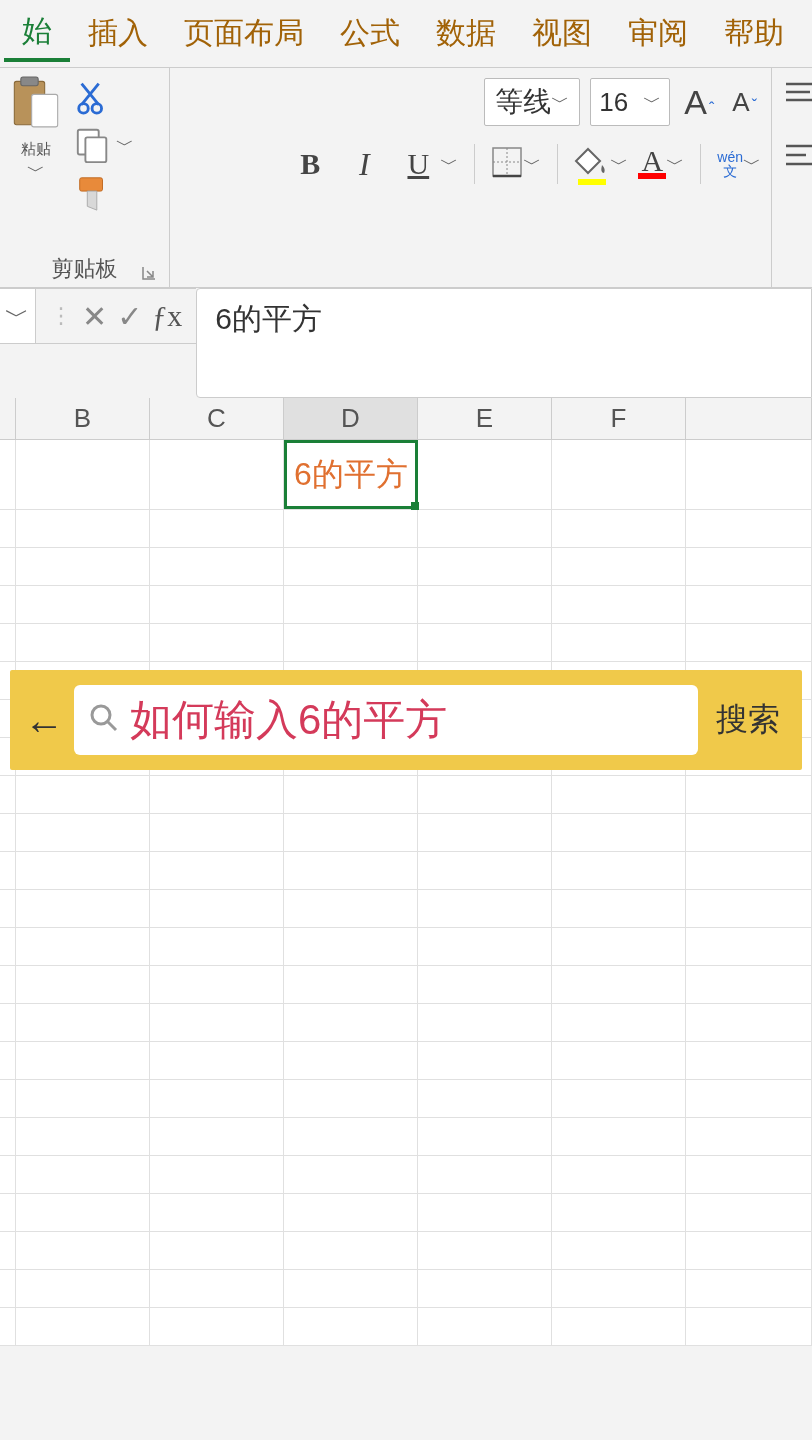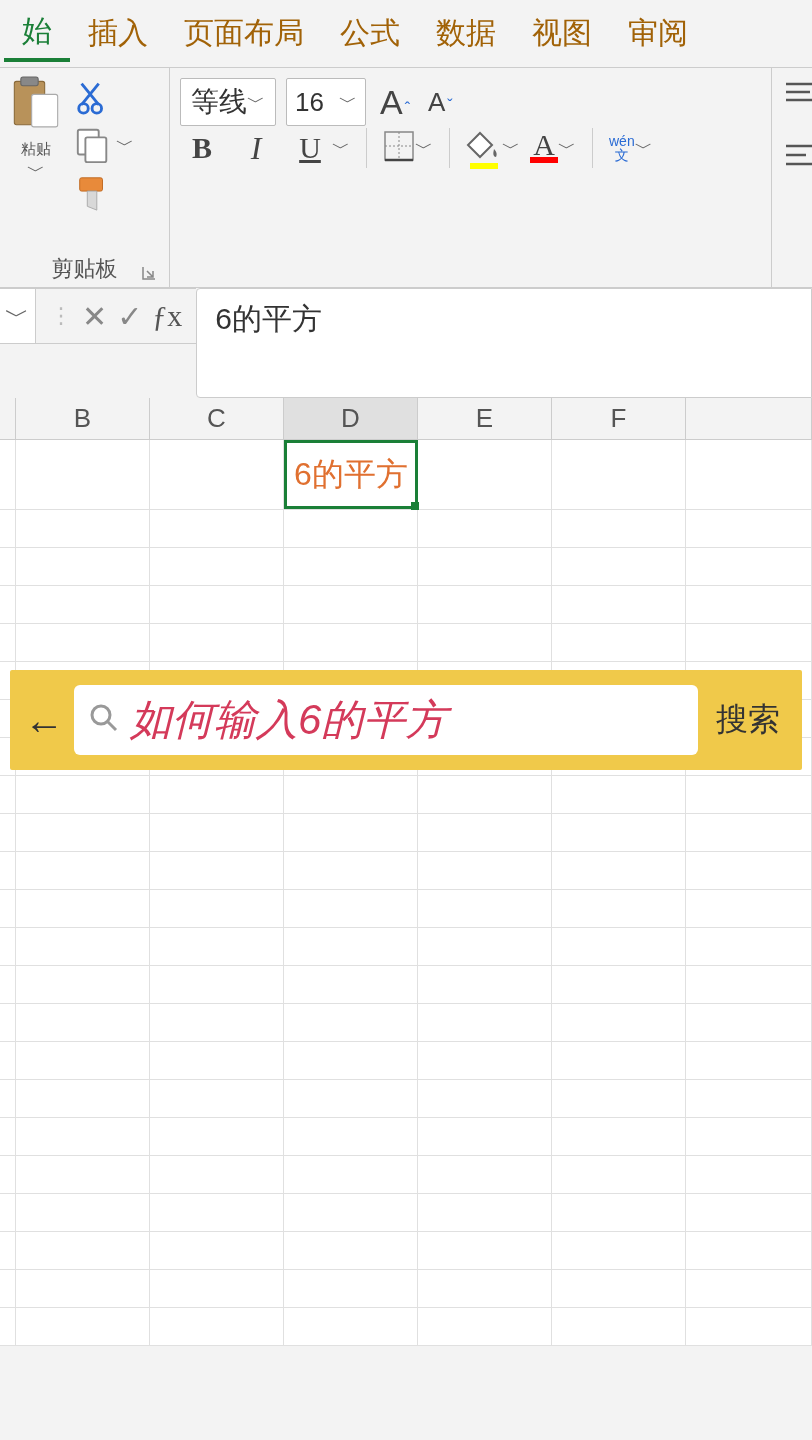--- a/index.html
+++ b/index.html
@@ -84,21 +84,21 @@
   flex-direction: column;
   gap: 10px;
   padding: 4px 8px;
 }
 .clip-btn { display: flex; align-items: center; gap: 4px; }
 .clip-btn svg { width: 38px; height: 38px; }
 .small-drop { font-size: 18px; color: #666; }
 
 
 .font-group { flex: 1; }
-.font-body { flex-direction: column; gap: 0; padding: 4px; }
+.font-body { flex-direction: column; gap: 16px; padding: 4px; align-items: flex-end; }
 .font-row { display: flex; align-items: center; gap: 10px; }
 .font-name-select {
   flex: 1;
   height: 48px;
   background: #fff;
   border: 1px solid #bbb;
   border-radius: 2px;
   display: flex;
   align-items: center;
   padding: 0 10px;
@@ -278,21 +278,20 @@
 }
 .search-box {
   flex: 1;
   background: #fff;
   height: 70px;
   border-radius: 6px;
   display: flex;
   align-items: center;
   padding: 0 14px;
   gap: 10px;
-  font-style: italic;
 }
 .search-icon { color: #999; }
 .search-icon svg { width: 32px; height: 32px; }
 .search-text {
   font-size: 42px;
   color: #d43a5a;
   font-weight: 500;
 }
 .search-btn {
   font-size: 32px;
@@ -304,20 +303,21 @@
 <body>
 
 <div class="menubar">
   <div class="menu-item active">始</div>
   <div class="menu-item">插入</div>
   <div class="menu-item">页面布局</div>
   <div class="menu-item">公式</div>
   <div class="menu-item">数据</div>
   <div class="menu-item">视图</div>
   <div class="menu-item">审阅</div>
+  <div class="menu-item">帮助</div>
 </div>
 
 <div class="ribbon">
 
   <div class="group" style="width:170px;">
     <div class="group-body">
       <div class="clipboard-col1">
         <span class="paste-icon">
           <svg viewBox="0 0 48 52">
               <rect x="4" y="6" width="28" height="40" rx="2" fill="#b8925a" stroke="#8a6a3a"></rect>

